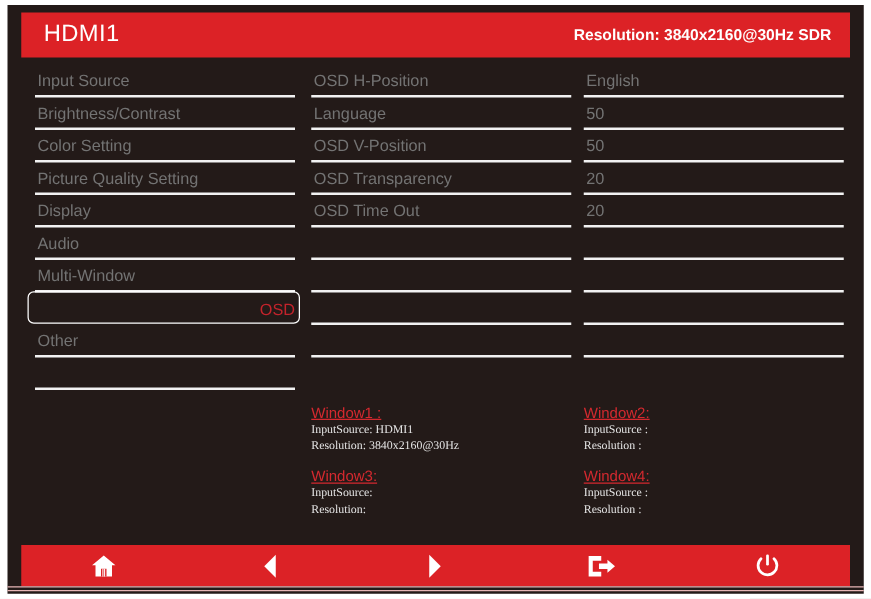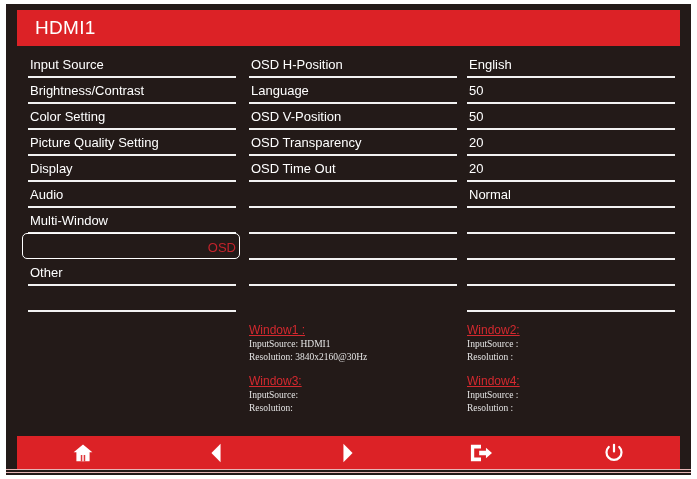--- a/index.html
+++ b/index.html
@@ -81,21 +81,21 @@
 
   .row {
     position: relative;
     height: 26px;
     box-sizing: border-box;
     border-bottom: 2px solid #f2f2f2;
     display: flex;
     align-items: center;
   }
   .row-label {
-    color: #ffffff;
+    color: #737373;
     font-size: 13px;
     line-height: 1;
     padding-left: 2px;
     white-space: nowrap;
   }
   .row.blank .row-label { visibility: hidden; }
 
   
   .row.selected {
     border-bottom: none;
@@ -171,20 +171,21 @@
 </style>
 </head>
 <body>
 
 <div id="osd-root">
 
   <div class="osd-frame">
 
     <div class="osd-header">
       <div class="osd-title">HDMI1</div>
+      <div class="osd-resolution">Resolution: 3840x2160@30Hz SDR</div>
     </div>
 
     <div class="osd-body">
 
       <div class="col col-left">
         <div class="row">
           <span class="row-label">Input Source</span>
         </div>
         <div class="row">
           <span class="row-label">Brightness/Contrast</span>
@@ -254,23 +255,20 @@
           <span class="row-label">50</span>
         </div>
         <div class="row">
           <span class="row-label">50</span>
         </div>
         <div class="row">
           <span class="row-label">20</span>
         </div>
         <div class="row">
           <span class="row-label">20</span>
-        </div>
-        <div class="row">
-          <span class="row-label">Normal</span>
         </div>
         <div class="row blank">
           <span class="row-label"></span>
         </div>
         <div class="row blank">
           <span class="row-label"></span>
         </div>
         <div class="row blank">
           <span class="row-label"></span>
         </div>

